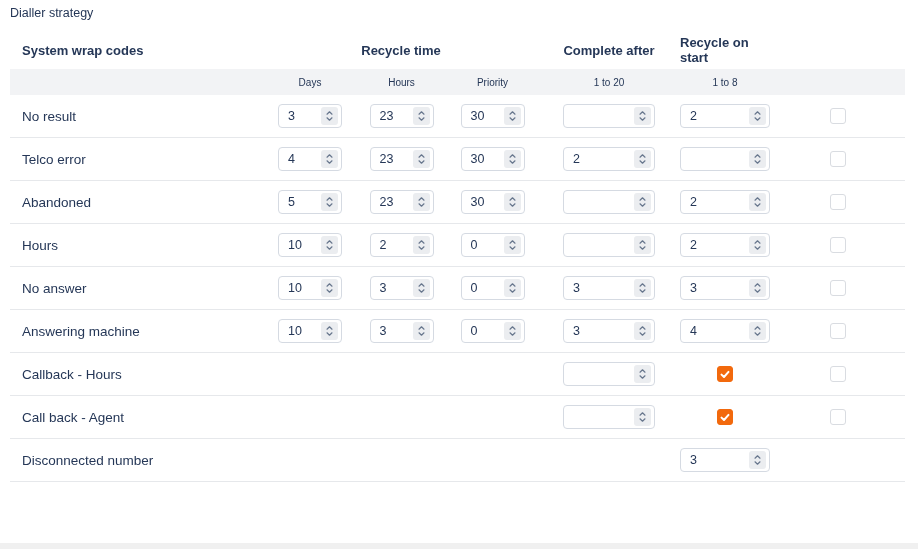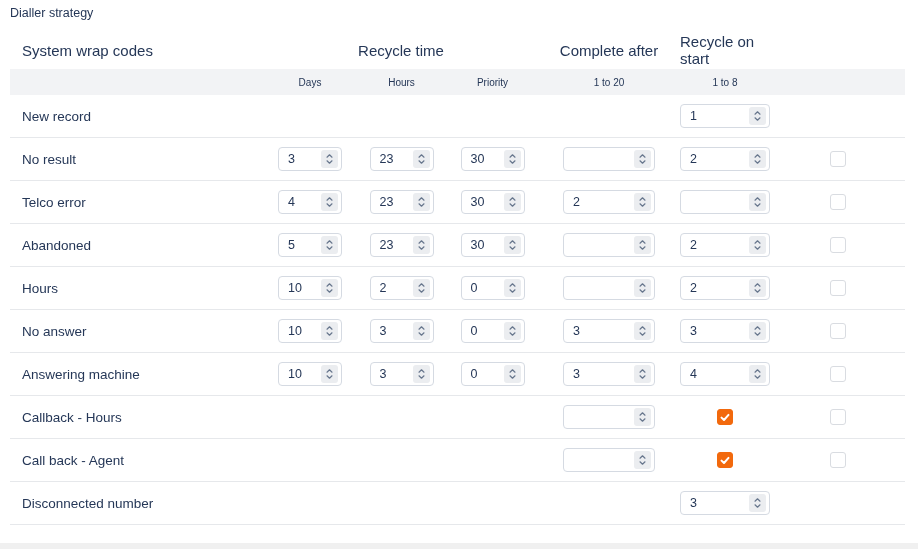--- a/index.html
+++ b/index.html
@@ -18,21 +18,21 @@
     margin: 11px 0 0 10px;
     width: 895px;
   }
   .grid {
     display: grid;
     grid-template-columns: 254px 92px 91px 91px 142px 90px 135px;
     align-items: center;
   }
   .cell { display:flex; justify-content:center; align-items:center; height:100%; }
   .label-cell { justify-content:flex-start; padding-left:12px; }
-  .thead { height: 38px; font-size: 15px; font-weight: 400; }
+  .thead { height: 38px; font-size: 13px; font-weight: 700; }
   .recycle-span { grid-column: 2 / 5; }
   .subhead {
     height: 26px;
     background: var(--subbg, #f2f3f5);
     font-size: 10px;
     font-weight: 400;
   }
   .row {
     height: 43px;
     border-bottom: 1px solid var(--divider, #e6e8eb);
@@ -95,39 +95,20 @@
     <div class="cell">Days</div>
     <div class="cell">Hours</div>
     <div class="cell">Priority</div>
     <div class="cell">1 to 20</div>
     <div class="cell">1 to 8</div>
     <div class="cell"></div>
   </div>
 
   <div>
       <div class="grid row">
-        <div class="cell label-cell">New record</div>
-        <div class="cell"></div>
-        <div class="cell"></div>
-        <div class="cell"></div>
-        <div class="cell"></div>
-        <div class="cell">
-          <div class="spin w90">
-            <span class="spin-val">1</span>
-            <span class="spin-btns">
-              <svg width="9" height="14" viewBox="0 0 9 14">
-                <path d="M2 5.2 L4.5 2.8 L7 5.2" fill="none" stroke="#68778d" stroke-width="1.2" stroke-linecap="round" stroke-linejoin="round"></path>
-                <path d="M2 8.8 L4.5 11.2 L7 8.8" fill="none" stroke="#68778d" stroke-width="1.2" stroke-linecap="round" stroke-linejoin="round"></path>
-              </svg>
-            </span>
-          </div>
-        </div>
-        <div class="cell"></div>
-      </div>
-      <div class="grid row">
         <div class="cell label-cell">No result</div>
         <div class="cell">
           <div class="spin w64">
             <span class="spin-val">3</span>
             <span class="spin-btns">
               <svg width="9" height="14" viewBox="0 0 9 14">
                 <path d="M2 5.2 L4.5 2.8 L7 5.2" fill="none" stroke="#68778d" stroke-width="1.2" stroke-linecap="round" stroke-linejoin="round"></path>
                 <path d="M2 8.8 L4.5 11.2 L7 8.8" fill="none" stroke="#68778d" stroke-width="1.2" stroke-linecap="round" stroke-linejoin="round"></path>
               </svg>
             </span>

